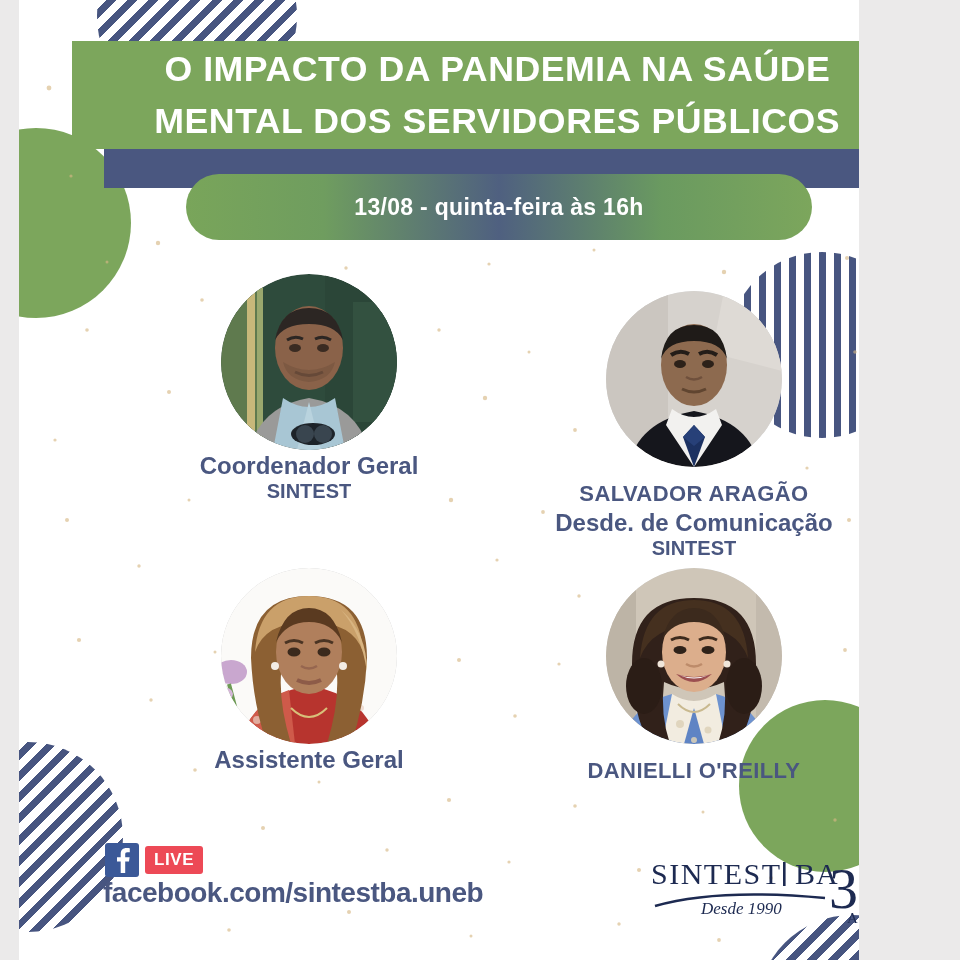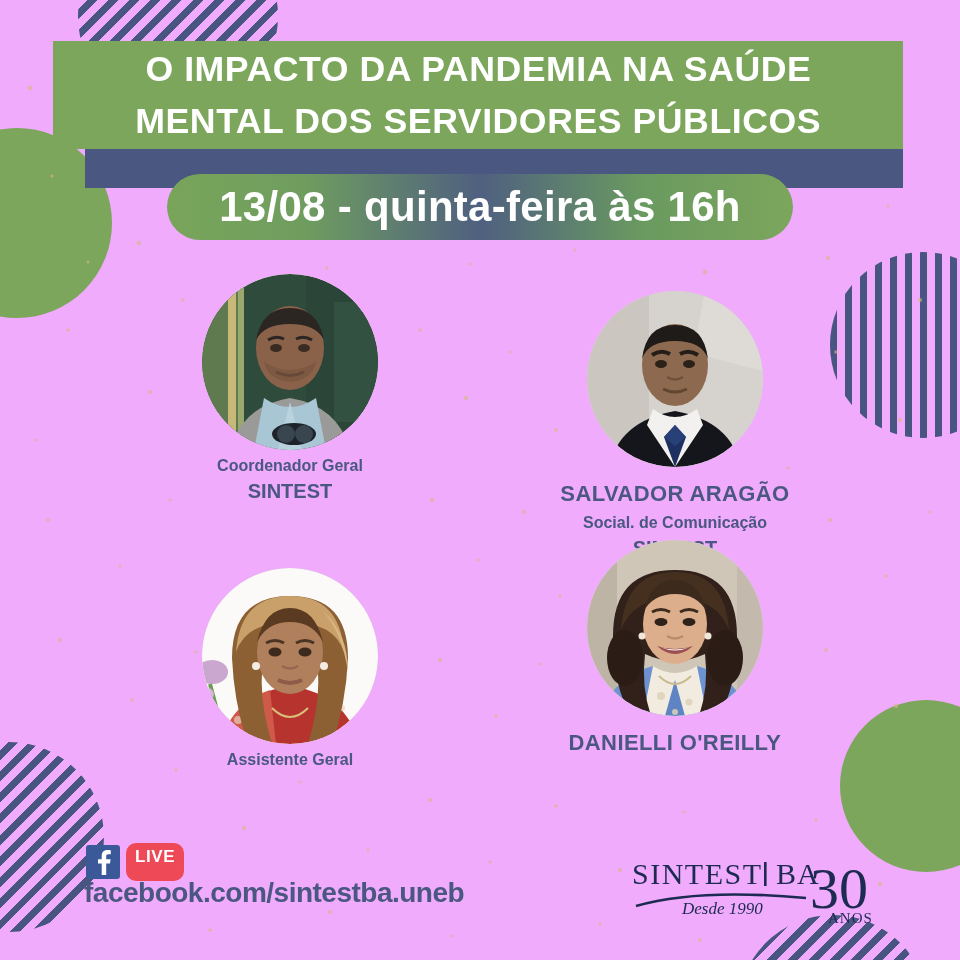--- a/index.html
+++ b/index.html
@@ -4,23 +4,24 @@
 <style>
   html,body{margin:0;padding:0;}
   body{
     width:960px;height:960px;
     font-family:"Liberation Sans",sans-serif;
     background:#ebeaea;
     overflow:hidden;
   }
   .poster{
     position:relative;
-    width:960px;height:960px;
-    background:#f0abfc;
+    width:840px;height:960px;
+    background:#ffffff;
     overflow:hidden;
+    margin-left:19px;
   }
   
   .speckles{
     position:absolute;inset:0;
     pointer-events:none;
     opacity:.85;
   }
   
   .shape{position:absolute;}
   .circle-green-left{
@@ -76,55 +77,55 @@
     white-space:nowrap;
     transform:scaleX(1.02);
   }
   .date-pill{
     position:absolute;left:167px;top:174px;width:626px;height:66px;
     border-radius:33px;
     background:linear-gradient(90deg,#79a55a 0%,#6f9d5f 22%,#4f6080 50%,#6a9a60 76%,#7ca65c 100%);
     display:flex;align-items:center;justify-content:center;
   }
   .date-text{
-    color:#ffffff;font-weight:bold;font-size:42px;
+    color:#ffffff;font-weight:bold;font-size:23px;
     letter-spacing:.3px;white-space:nowrap;
   }
   
   .speaker{position:absolute;width:340px;text-align:center;}
   .photo{
     width:176px;height:176px;border-radius:50%;
     margin:0 auto;overflow:hidden;position:relative;
     background:#d8d8d8;
   }
   .photo svg{display:block;width:176px;height:176px;}
   .sp-name{
     color:#4a5780;font-weight:bold;font-size:22px;
     letter-spacing:.4px;margin-top:14px;line-height:26px;
     white-space:nowrap;
   }
   .sp-role{
-    color:#4a5780;font-weight:bold;font-size:16px;
+    color:#4a5780;font-weight:bold;font-size:24px;
     line-height:25px;margin-top:3px;white-space:nowrap;
   }
   .sp-org{
     color:#4a5780;font-weight:bold;font-size:20px;
     line-height:25px;margin-top:1px;white-space:nowrap;
   }
   
   .fb-row{position:absolute;left:86px;top:843px;display:flex;align-items:center;gap:6px;}
   .fb-icon{
     width:34px;height:34px;background:#3b5998;border-radius:3px;
     display:flex;align-items:center;justify-content:center;
   }
   .fb-icon svg{display:block;}
   .live-badge{
-    background:#ed4956;color:#fff;border-radius:10px;
+    background:#ed4956;color:#fff;border-radius:3px;
     font-size:17px;font-weight:bold;letter-spacing:.6px;
-    padding:5px 9px 16px 9px;line-height:1;
+    padding:5px 9px 6px 9px;line-height:1;
   }
   .fb-url{
     position:absolute;left:84px;top:877px;
     color:#4a5780;font-weight:bold;font-size:28px;
     letter-spacing:-.5px;white-space:nowrap;
   }
   
   .logo{position:absolute;left:630px;top:852px;width:260px;height:80px;}
   .logo svg{display:block;}
 </style>
@@ -283,21 +284,21 @@
           <ellipse cx="74" cy="73" rx="6" ry="4" fill="#2c2119"></ellipse>
           <ellipse cx="102" cy="73" rx="6" ry="4" fill="#2c2119"></ellipse>
           <path d="M65 64 q9 -6 18 -1" stroke="#241d18" stroke-width="4" fill="none"></path>
           <path d="M93 63 q9 -5 18 1" stroke="#241d18" stroke-width="4" fill="none"></path>
           <path d="M76 98 q12 6 24 0" stroke="#604530" stroke-width="3" fill="none"></path>
           <path d="M80 86 q8 5 16 0" stroke="#6f503c" stroke-width="2.5" fill="none"></path>
         </g>
       </svg>
     </div>
     <div class="sp-name">SALVADOR ARAGÃO</div>
-    <div class="sp-role">Social. de Comunicação</div>
+    <div class="sp-role">Desde. de Comunicação</div>
     <div class="sp-org">SINTEST</div>
   </div>
 
   <div class="speaker" style="left:120px;top:568px;">
     <div class="photo">
       <svg viewBox="0 0 176 176">
         <defs>
             <clipPath id="c3">
               <circle cx="88" cy="88" r="88"></circle>
             </clipPath>
@@ -330,21 +331,21 @@
           <path d="M80 98 q8 5 16 0" stroke="#96664f" stroke-width="2.5" fill="none"></path>
           <circle cx="54" cy="98" r="4" fill="#f3ece4"></circle>
           <circle cx="122" cy="98" r="4" fill="#f3ece4"></circle>
           <path d="M70 140 q18 18 36 0" stroke="#d8c07a" stroke-width="2" fill="none"></path>
         </g>
       </svg>
     </div>
     <div class="sp-role">Assistente Geral</div>
   </div>
 
-  <div class="speaker" style="left:505px;top:540px;">
+  <div class="speaker" style="left:505px;top:568px;">
     <div class="photo">
       <svg viewBox="0 0 176 176">
         <defs>
             <clipPath id="c4">
               <circle cx="88" cy="88" r="88"></circle>
             </clipPath>
           </defs>
         <g clip-path="url(#c4)">
           <rect width="176" height="176" fill="#cfc6b8"></rect>
           <rect x="0" y="0" width="30" height="176" fill="#bdb4a6"></rect>

